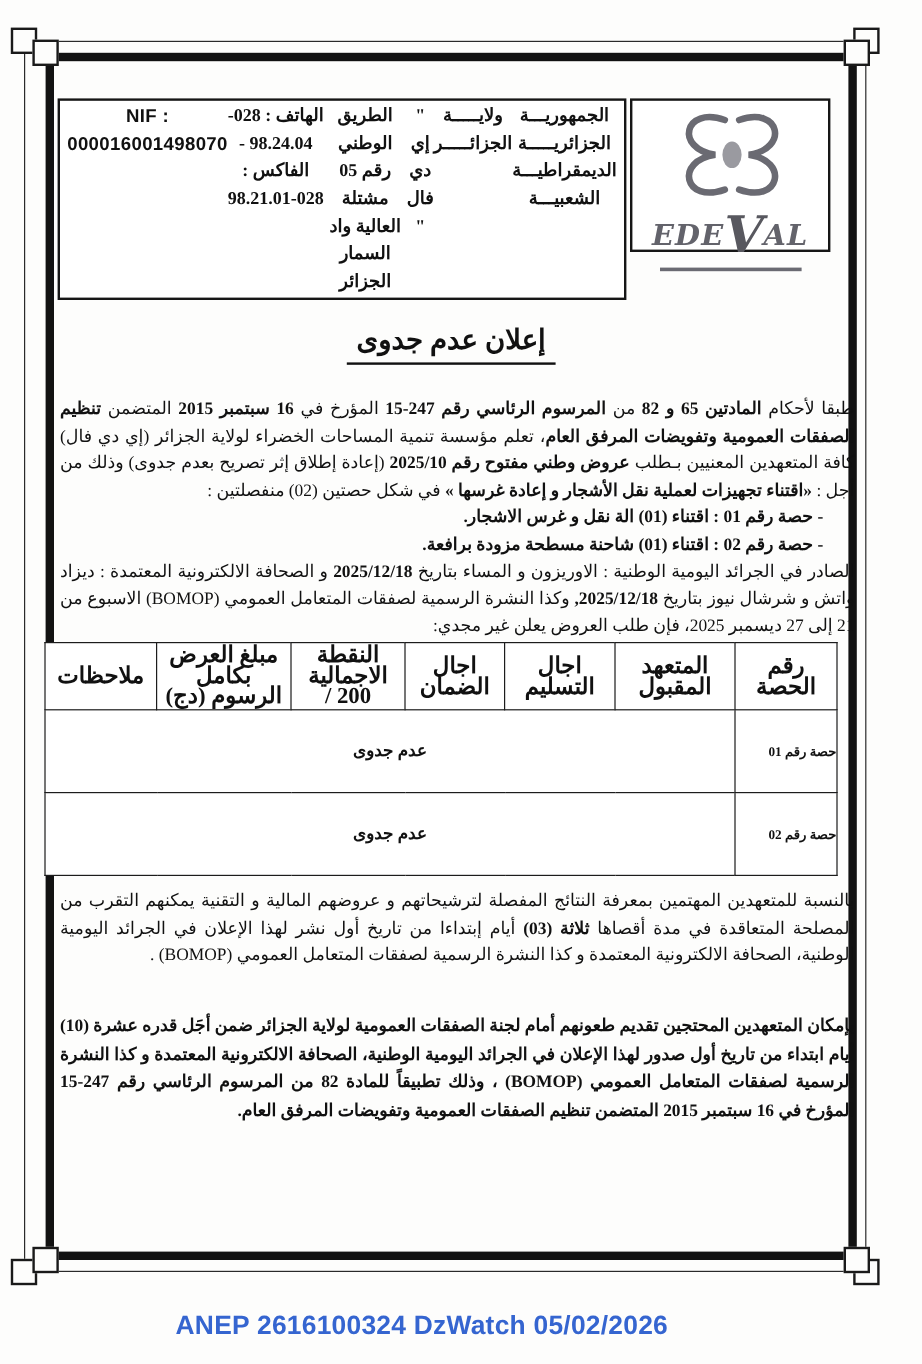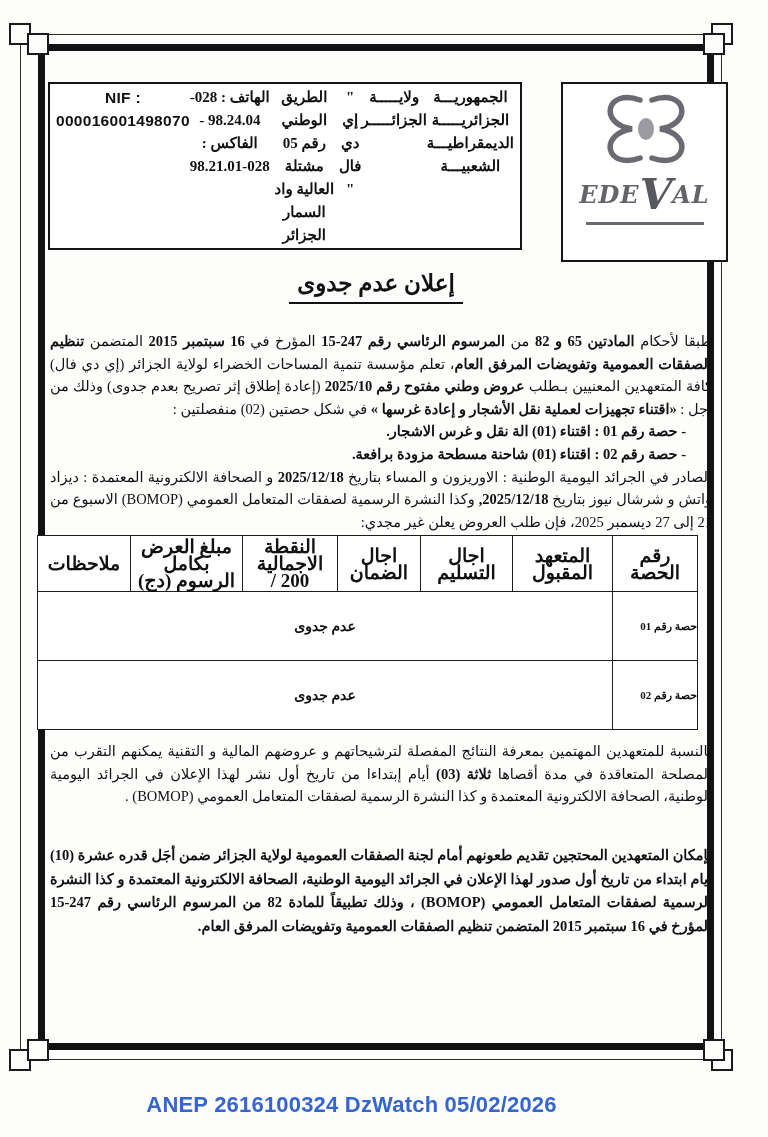--- a/index.html
+++ b/index.html
@@ -18,22 +18,22 @@
   .orn.br-a{left:711px;top:1049px;} .orn.br-b{left:703px;top:1039px;}
   
   .org-box{
     position:absolute;left:48px;top:82px;width:474px;height:168px;
     border:2px solid #161616;background:#fff;direction:rtl;
     display:flex;flex-direction:row;justify-content:center;text-align:center;
     font-weight:bold;font-size:15px;line-height:23px;padding:2px 6px;
   }
   .org-box .latin{font-family:"Liberation Sans","DejaVu Sans",sans-serif;font-size:15.5px;letter-spacing:.3px;}
   .logo-box{
-    position:absolute;left:525px;top:82px;width:167px;height:180px;
-    border:2px solid #161616;background:#fff;text-align:center;margin-left:36px;
+    position:absolute;left:525px;top:82px;width:167px;height:128px;
+    border:2px solid #161616;background:#fff;text-align:center;
   }
   .logo-text{margin-top:-14px;color:#63636b;font-style:italic;font-weight:bold;
     font-family:"DejaVu Serif","Liberation Serif",serif;line-height:1;}
   .logo-text .sm{font-size:24px;letter-spacing:1px;}
   .logo-text .big{font-size:42px;vertical-align:-6px;color:#58585f;}
   .logo-underline{width:118px;height:2.5px;background:#6a6a72;margin:6px auto 0 auto;}
   
   .title-wrap{position:absolute;left:0;top:270px;width:732px;text-align:center;direction:rtl;padding-left:20px;}
   .title{display:inline-block;font-size:23px;font-weight:bold;border-bottom:2.5px solid #111;padding:0 8px 5px 8px;}
   

